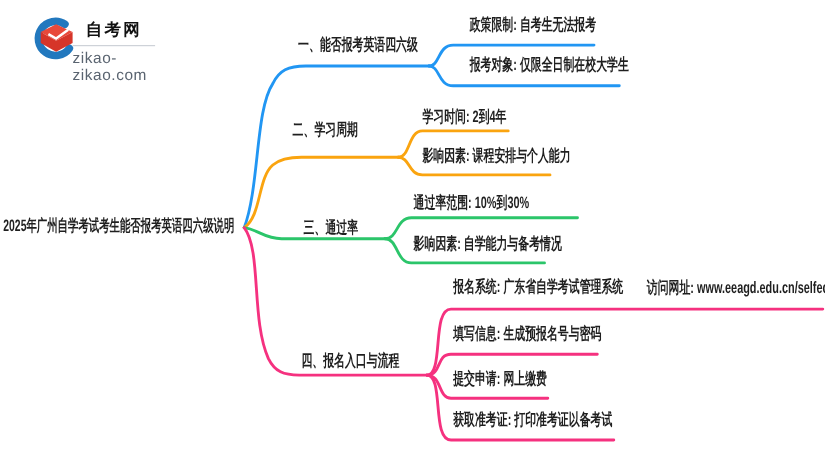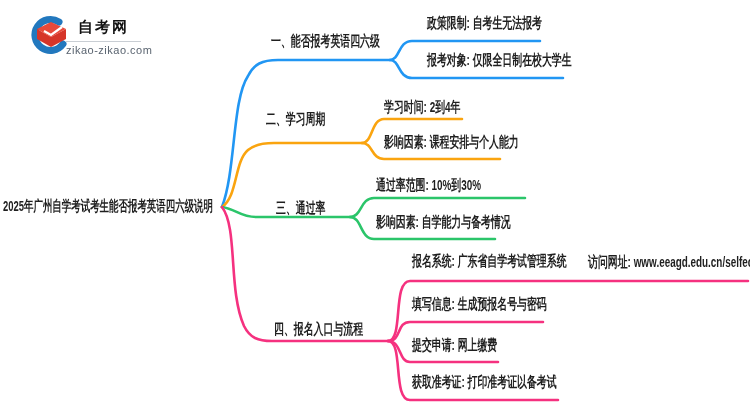--- a/index.html
+++ b/index.html
@@ -10,21 +10,21 @@
   #map-lines{position:absolute;left:0;top:0;}
   .node{
     position:absolute;white-space:nowrap;color:#1f1f1f;font-size:15px;font-weight:600;
     transform:scaleX(0.66);transform-origin:left top;line-height:1.15;
   }
   .root-title{font-size:15px;font-weight:700;transform:scaleX(0.63);}
   .logo{position:absolute;left:30px;top:10px;width:130px;height:50px;}
   .logo-icon{position:absolute;left:0;top:4px;}
   .logo-name{position:absolute;left:48px;top:8px;font-size:15px;font-weight:700;color:#111;letter-spacing:2px;}
   .logo-divider{position:absolute;left:36px;top:31px;width:75px;height:1px;background:#c9ced4;}
-  .logo-url{position:absolute;left:36px;top:34px;font-size:11px;color:#5a6470;letter-spacing:0.5px;}
+  .logo-url{position:absolute;left:36px;top:34px;font-size:14px;color:#5a6470;letter-spacing:0.5px;}
 </style>
 </head>
 <body>
 
 <div id="stage">
 
   <div class="logo">
     <svg class="logo-icon" width="42" height="42" viewBox="0 0 42 42">
       <path d="M29,8 A15.5,15.5 0 1 0 33,30" fill="none" stroke-width="7" stroke-linecap="round" stroke="#2278be"></path>
       <polygon points="21,8 36,15 21,23 7,15" fill="#e8493a"></polygon>

